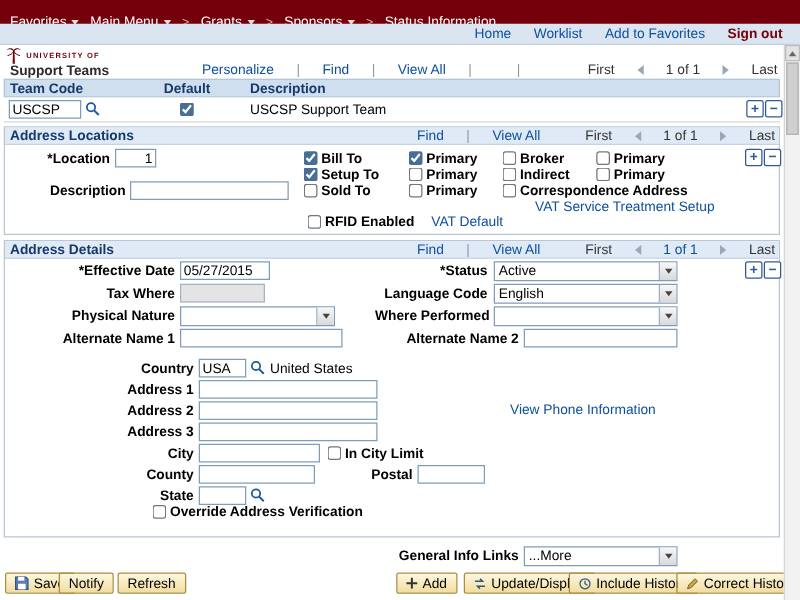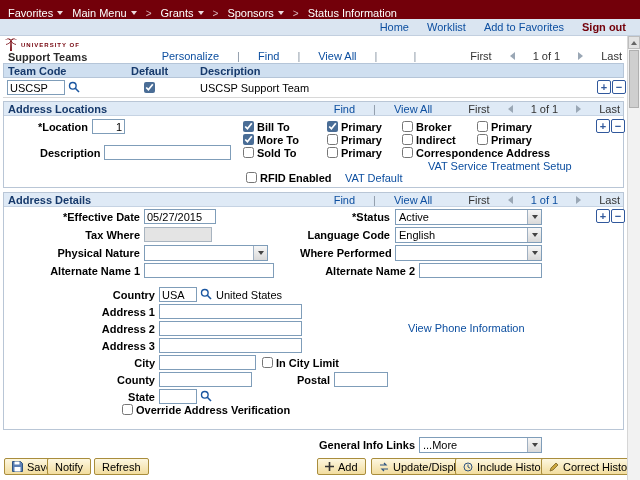--- a/index.html
+++ b/index.html
@@ -1,19 +1,19 @@
 <!DOCTYPE html>
 <html><head>
 <meta charset="utf-8">
 <style>
   *{box-sizing:border-box}
   html,body{margin:0;padding:0}
   body{width:640px;height:480px;position:relative;font-family:"Liberation Sans",sans-serif;font-size:11px;background:#fff;overflow:hidden}
   .abs{position:absolute}
-  .topbar{position:absolute;left:0;top:0;width:640px;height:19px;background:#73000a;display:flex;align-items:flex-end;padding-left:8px;gap:9px;color:#fff;font-size:11px}
+  .topbar{position:absolute;left:0;top:0;width:640px;height:36px;background:#73000a;display:flex;align-items:center;padding-left:8px;gap:9px;color:#fff;font-size:11px}
   .crumb{display:flex;align-items:center;gap:4px;cursor:pointer;white-space:nowrap}
   .caret{width:0;height:0;border-left:3px solid transparent;border-right:3px solid transparent;border-top:4px solid #ecdadd;display:inline-block}
   .crumb-sep{color:#d8b3b8;font-size:10px}
   .utilbar{position:absolute;left:0;top:19px;width:640px;height:17px;background:#dae5f1;border-bottom:1px solid #c2cfdf;display:flex;align-items:center;justify-content:flex-end;gap:18px;padding-right:14px}
   .logobar{position:absolute;left:0;top:36px;width:640px;height:17px;background:#fff;display:flex;align-items:center;padding-left:4px;gap:3px}
   .logo-txt{display:flex;flex-direction:column;justify-content:center}
   .logo-l1{font-size:6px;letter-spacing:1px;color:#73000a;font-weight:bold;line-height:6px}
   .logo-l2{font-family:"Liberation Serif",serif;font-size:12px;font-weight:bold;color:#73000a;line-height:11px;letter-spacing:.4px}
   .link{color:#0d4fa0;cursor:pointer;text-decoration:none;white-space:nowrap}
   .signout{color:#73000a;font-weight:bold;cursor:pointer}
@@ -157,21 +157,21 @@
 <input type="checkbox" class="cb" style="left: 243px; top: 121px;" checked="">
 <span class="lbl" style="left:257px;top:121px">Bill To</span>
 <input type="checkbox" class="cb" style="left: 327px; top: 121px;" checked="">
 <span class="lbl" style="left:341px;top:121px">Primary</span>
 <input type="checkbox" class="cb" style="left: 402px; top: 121px;">
 <span class="lbl" style="left:416px;top:121px">Broker</span>
 <input type="checkbox" class="cb" style="left: 477px; top: 121px;">
 <span class="lbl" style="left:491px;top:121px">Primary</span>
 
 <input type="checkbox" class="cb" style="left: 243px; top: 134px;" checked="">
-<span class="lbl" style="left:257px;top:134px">More To</span>
+<span class="lbl" style="left:257px;top:134px">Setup To</span>
 <input type="checkbox" class="cb" style="left: 327px; top: 134px;">
 <span class="lbl" style="left:341px;top:134px">Primary</span>
 <input type="checkbox" class="cb" style="left: 402px; top: 134px;">
 <span class="lbl" style="left:416px;top:134px">Indirect</span>
 <input type="checkbox" class="cb" style="left: 477px; top: 134px;">
 <span class="lbl" style="left:491px;top:134px">Primary</span>
 
 <span class="lbl rlbl" style="left:40px;top:147px;width:60px">Description</span>
 <input class="ibox" style="left: 104px; top: 145px; width: 127px;">
 

